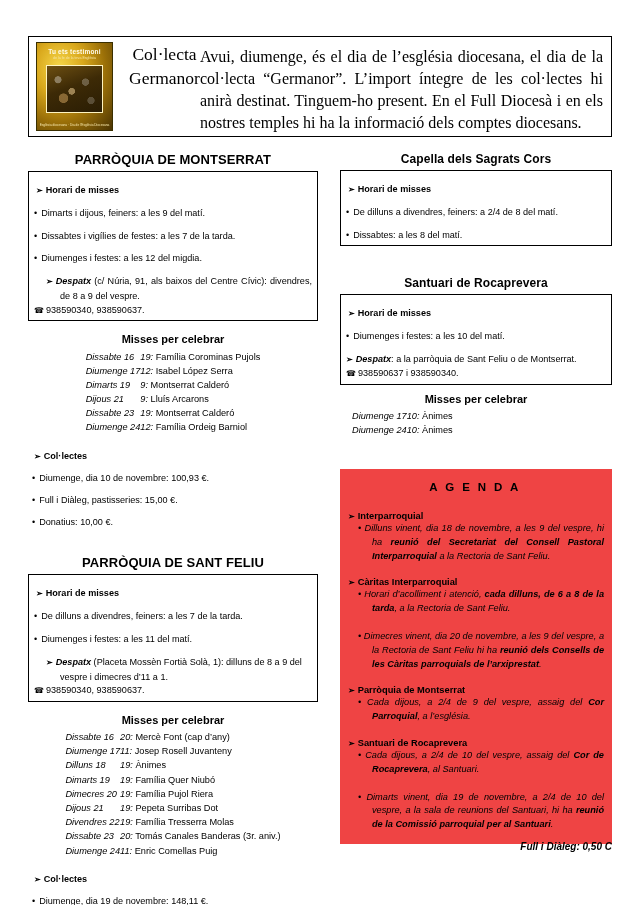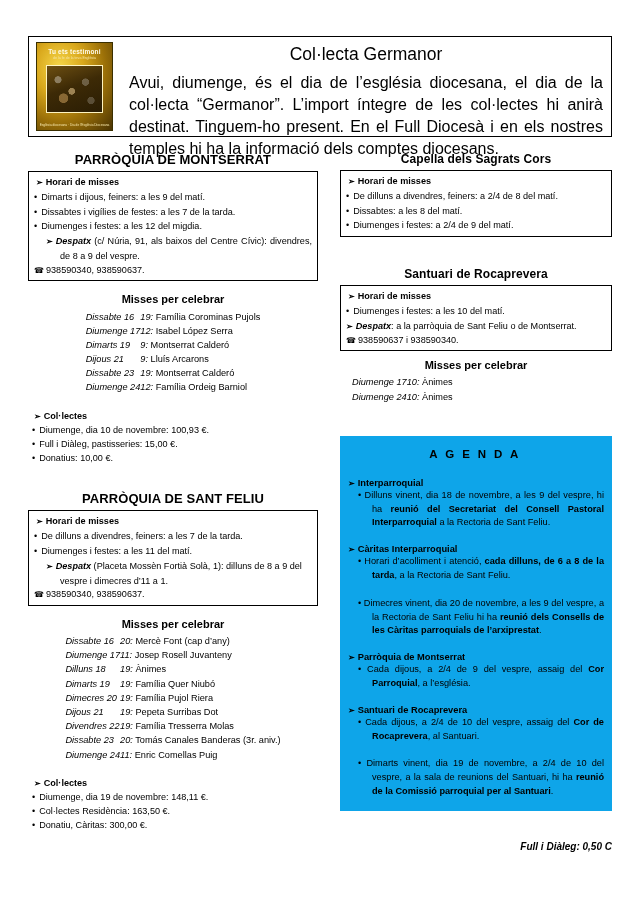--- a/index.html
+++ b/index.html
@@ -89,22 +89,21 @@
     left: 0;
     right: 0;
     text-align: center;
     font-size: 3.2px;
     color: #f6e6a8;
   }
   .header-text {
     flex: 1 1 auto;
     padding: 4px 8px 4px 10px;
     display: flex;
-    flex-direction: column;
-    font-family: Liberation Sans, sans-serif;
+    font-family: Liberation Serif, serif;
   }
   .header-title {
     text-align: center;
     font-size: 17.5px;
     line-height: 1.35;
     padding-top: 2px;
   }
   .header-body {
     font-size: 16px;
     line-height: 1.38;
@@ -139,20 +138,21 @@
 
   .box {
     border: 1px solid #000;
     box-sizing: border-box;
     padding: 3px 5px 3px 5px;
   }
   .line {
     font-size: 9.1px;
     line-height: 1.62;
     white-space: normal;
+    margin-top: 8px;
   }
   .line.head {
     font-weight: bold;
     padding-left: 2px;
   }
   .arrow {
     font-weight: bold;
     font-size: 8px;
     padding-right: 3px;
   }
@@ -207,21 +207,21 @@
   .masses-right { margin-left: 0px; }
 
   .collect-block {
     margin-top: 14px;
     padding-left: 4px;
   }
   .collect-block .line { line-height: 1.55; }
 
   
   .agenda {
-    background: #0ea5e9;
+    background: #ef4444;
     padding: 10px 8px 12px 6px;
     box-sizing: border-box;
   }
   .agenda-title {
     text-align: center;
     font-weight: bold;
     font-size: 11.5px;
     letter-spacing: 2.4px;
     margin: 2px 0 18px 0;
   }
@@ -231,20 +231,21 @@
     margin-bottom: 1px;
     padding-left: 2px;
   }
   .ag-item {
     font-size: 9.2px;
     line-height: 1.5;
     text-align: justify;
     padding-left: 26px;
     text-indent: -14px;
     margin-bottom: 0px;
+    font-style: italic;
   }
   .ag-gap { height: 14px; }
   b { font-weight: bold; }
 
   .footer {
     position: absolute;
     right: 28px;
     bottom: 53px;
     font-size: 10px;
     font-weight: bold;
@@ -401,21 +402,20 @@
   <div class="col-right">
 
     <div>
       <div class="sec-title sm">Capella dels Sagrats Cors</div>
       <div class="box">
         <div class="line head">
           <span class="arrow">➢</span><span>Horari de misses</span>
         </div>
         <div class="line bullet">De dilluns a divendres, feiners: a 2/4 de 8 del matí.</div>
         <div class="line bullet">Dissabtes: a les 8 del matí.</div>
-        <div class="line bullet">Diumenges i festes: a 2/4 de 9 del matí.</div>
       </div>
     </div>
 
     <div style="margin-top:30px">
       <div class="sec-title sm">Santuari de Rocaprevera</div>
       <div class="box">
         <div class="line head">
           <span class="arrow">➢</span><span>Horari de misses</span>
         </div>
         <div class="line bullet">Diumenges i festes: a les 10 del matí.</div>

